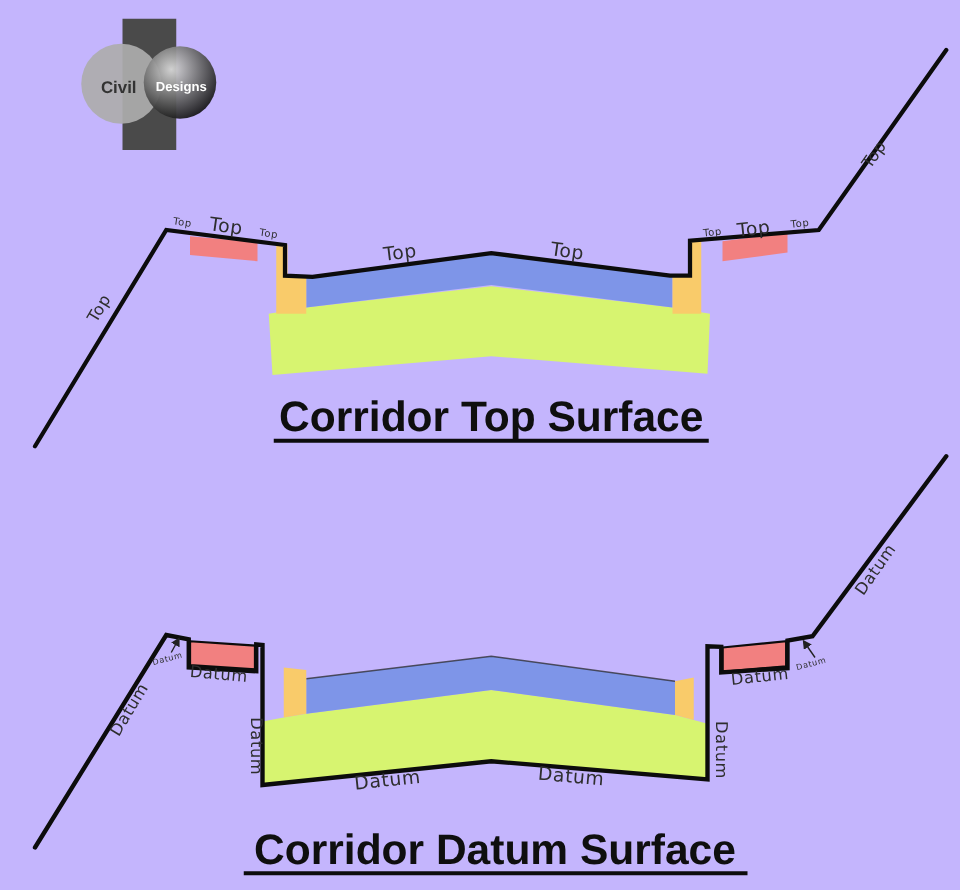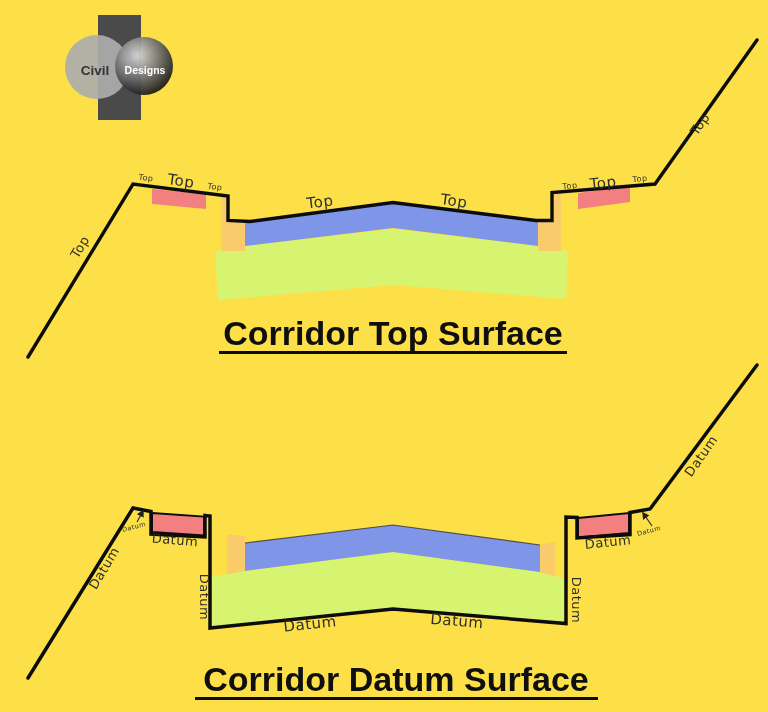--- a/index.html
+++ b/index.html
@@ -1,16 +1,16 @@
 <!DOCTYPE html>
 <html><head>
 <meta charset="utf-8">
 <style>
   html,body{margin:0;padding:0;background:#ffffff;}
-  .stage{position:relative;width:768px;height:712px;background:#fde047;overflow:hidden;
+  .stage{position:relative;width:768px;height:712px;background:#c4b5fd;overflow:hidden;
          font-family:"DejaVu Sans",sans-serif;}
   svg{display:block;}
   .diagram-label{font-family:"DejaVu Sans",sans-serif;fill:#2e2e2e;text-anchor:middle;
                  dominant-baseline:central;letter-spacing:0.5px;}
   .title-text{font-family:"Liberation Sans",sans-serif;font-weight:bold;fill:#0f0f0f;
               text-anchor:middle;}
   .logo-left-text{font-family:"Liberation Sans",sans-serif;font-weight:bold;fill:#333333;
                   text-anchor:middle;dominant-baseline:central;}
   .logo-right-text{font-family:"Liberation Sans",sans-serif;font-weight:bold;fill:#ffffff;
                    text-anchor:middle;dominant-baseline:central;}

